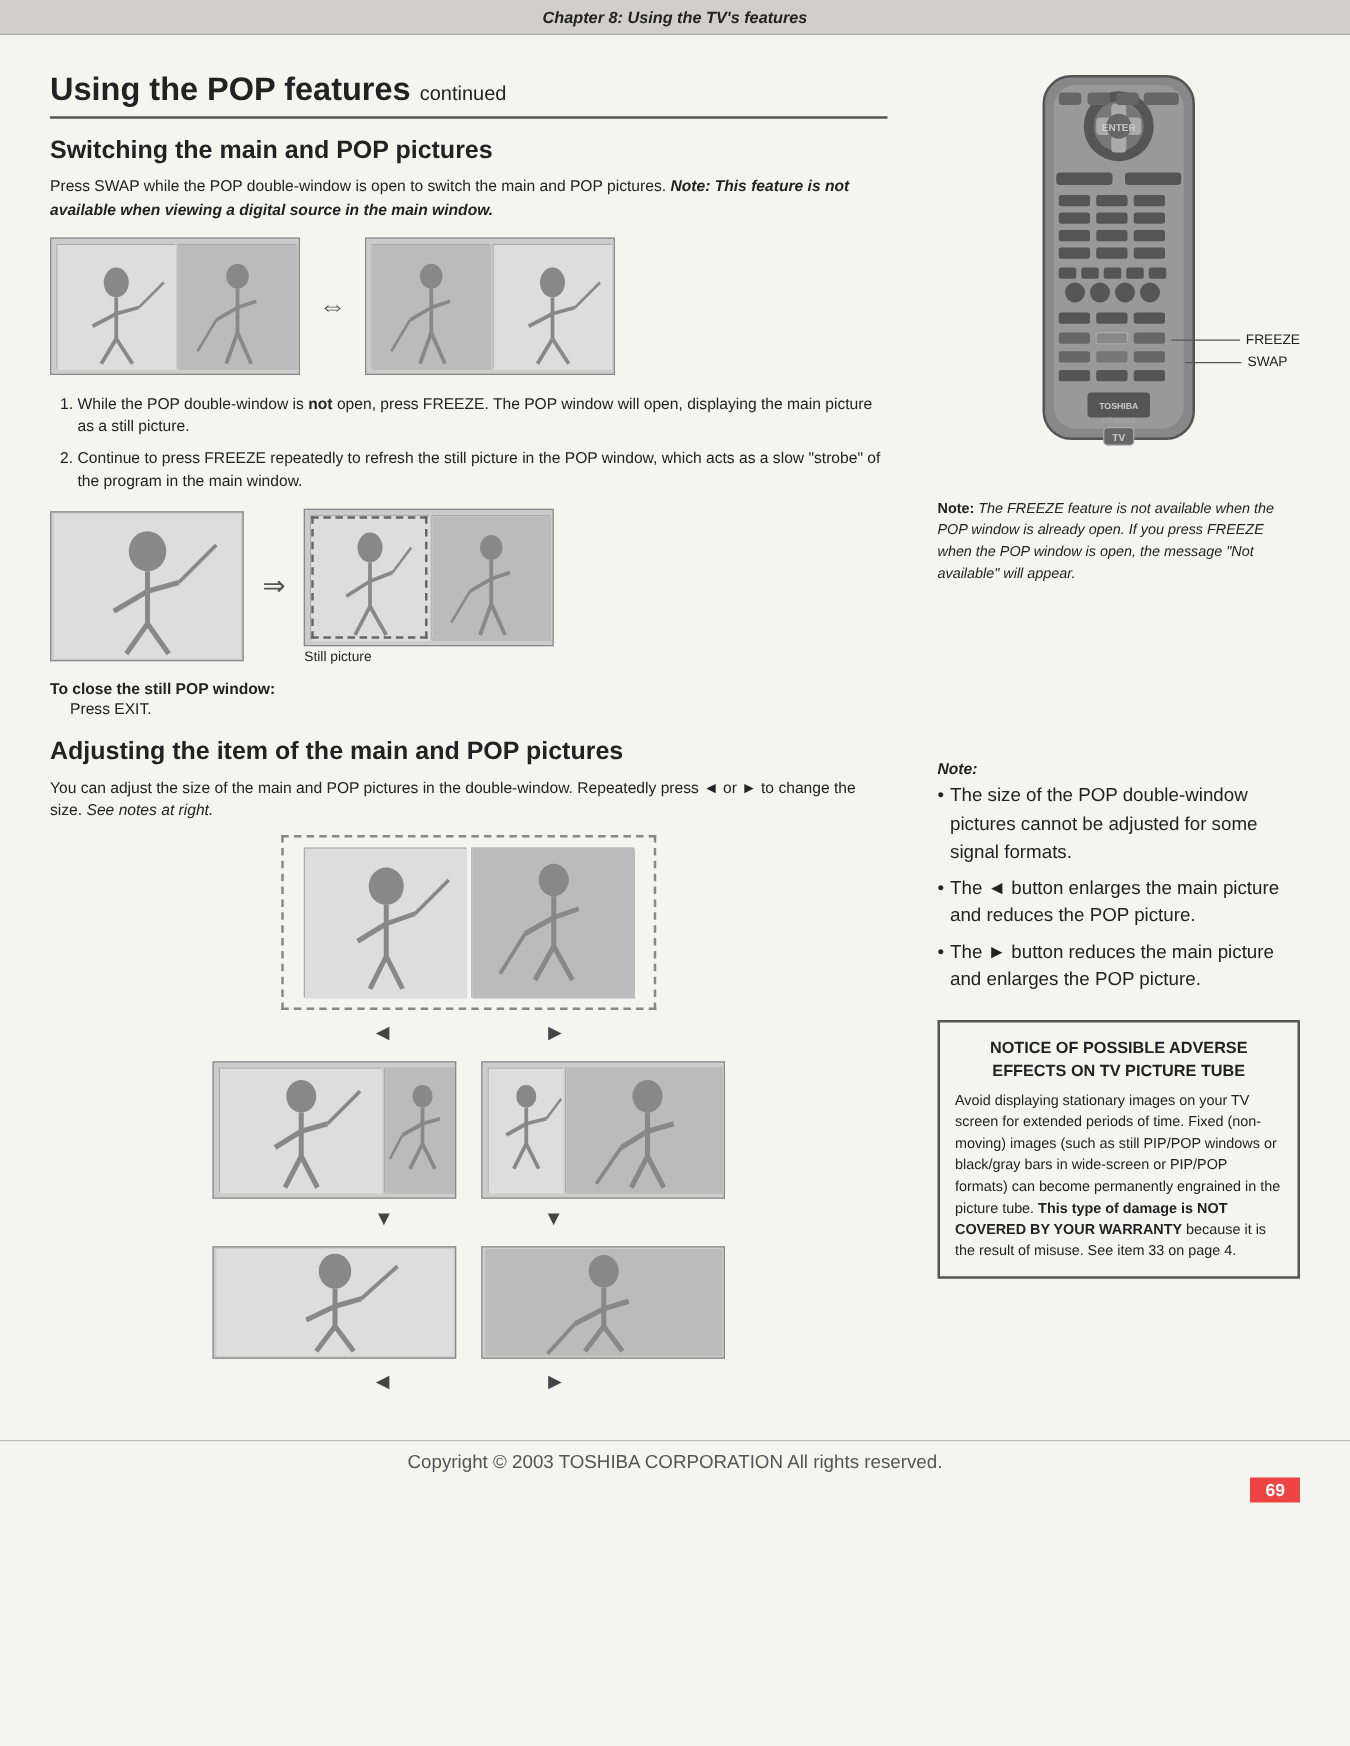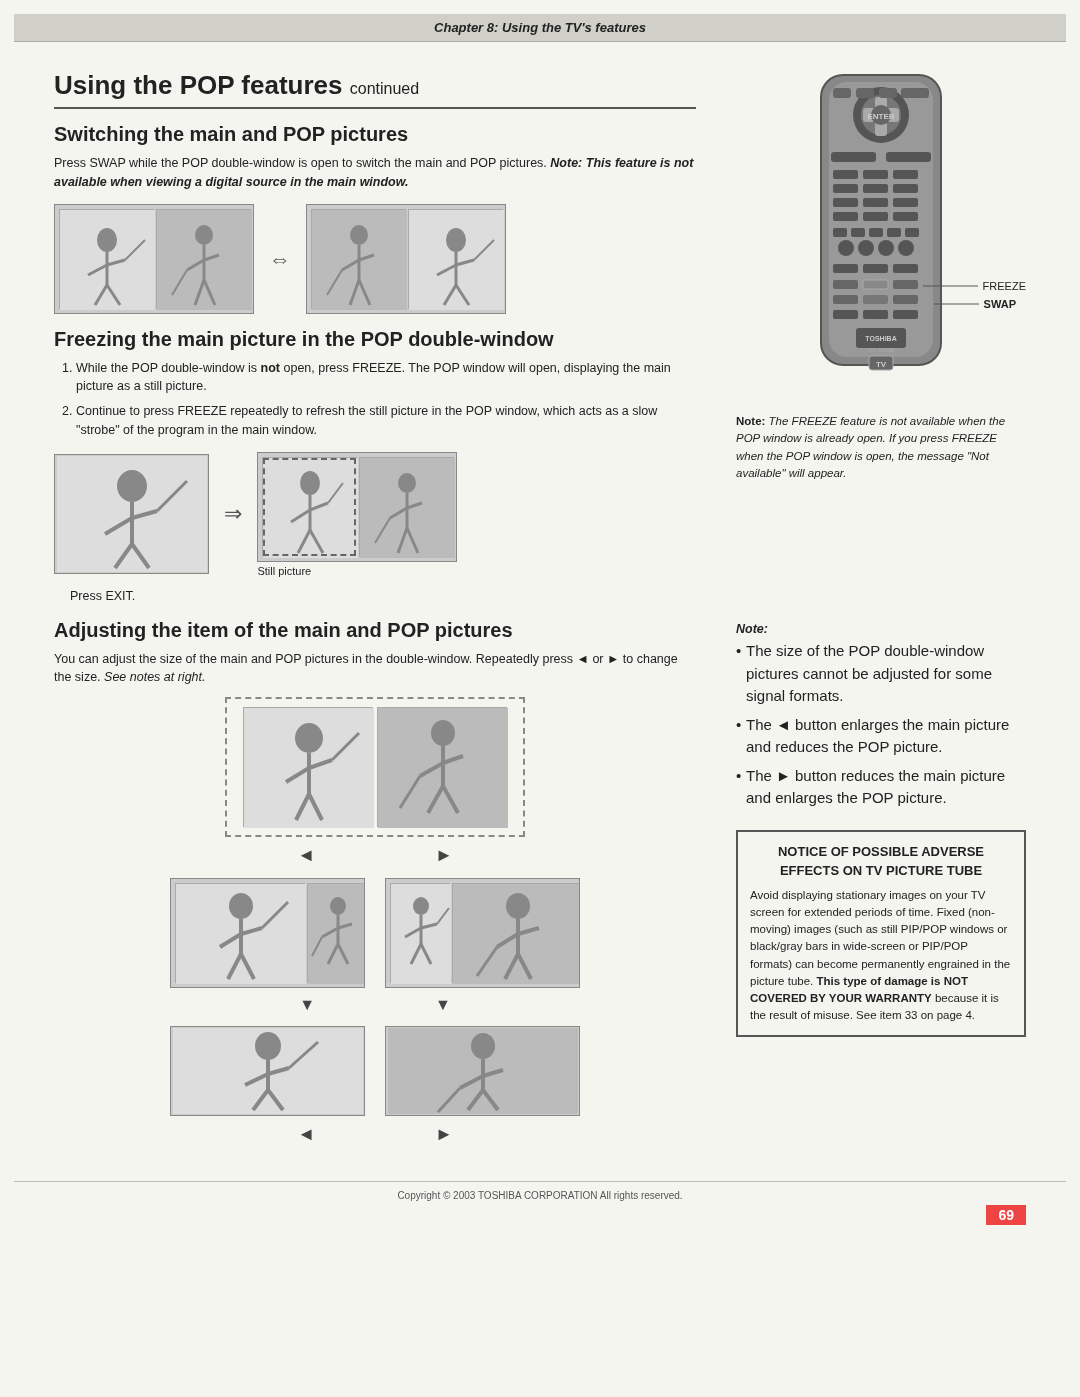--- a/index.html
+++ b/index.html
@@ -9,21 +9,21 @@
       background: #f5f5f0;
       color: #222;
       width: 1080px;
       min-height: 1397px;
     }
     .page {
       width: 1080px;
       min-height: 1397px;
       background: #f5f5f0;
       position: relative;
-      padding: 14px;
+      padding: 0;
     }
     
     .top-bar {
       background: #d0d0c8;
       text-align: center;
       padding: 6px 0;
       font-style: italic;
       font-weight: bold;
       font-size: 13px;
       border-bottom: 1px solid #aaa;
@@ -187,21 +187,21 @@
     }
     
     .still-label {
       font-size: 11px;
       text-align: center;
       margin-top: 3px;
     }
     
     .footer {
       text-align: center;
-      font-size: 10px;
+      font-size: 15px;
       color: #555;
       border-top: 1px solid #bbb;
       padding: 8px 0 4px 0;
       margin-top: 20px;
     }
     .page-num-bar {
       display: flex;
       justify-content: flex-end;
       padding-right: 40px;
       padding-bottom: 6px;
@@ -319,21 +319,20 @@
                   <line x1="47" y1="75" x2="60" y2="95" stroke="#888" stroke-width="3"></line>
                   <line x1="65" y1="50" x2="85" y2="30" stroke="#888" stroke-width="2"></line>
                 </svg>
               </div>
             </div>
           </div>
         </div>
       </div>
 
       <div style="margin-top:14px;">
-        <div class="section-heading">Freezing the main picture in the POP double-window</div>
         <ol class="steps">
           <li>
             While the POP double-window is <b>not</b> open, press FREEZE. The POP window will open, displaying the main picture as a still picture.
           </li>
           <li>
             Continue to press FREEZE repeatedly to refresh the still picture in the POP window, which acts as a slow "strobe" of the program in the main window.
           </li>
         </ol>
 
         <div class="img-row">
@@ -381,20 +380,21 @@
                     <line x1="47" y1="70" x2="58" y2="95" stroke="#888" stroke-width="3"></line>
                     <line x1="30" y1="60" x2="15" y2="85" stroke="#888" stroke-width="2"></line>
                   </svg>
                 </div>
               </div>
             </div>
             <div class="still-label">Still picture</div>
           </div>
         </div>
 
+        <div class="to-close-label">To close the still POP window:</div>
         <div class="press-exit">Press EXIT.</div>
       </div>
 
       <div class="size-section">
         <div class="section-heading">Adjusting the item of the main and POP pictures</div>
         <p class="body-text">
           <span>You can adjust the size of the main and POP pictures in the double-window. Repeatedly press ◄ or ► to change the size.</span>
           <i>See notes at right.</i>
         </p>
 
@@ -638,21 +638,21 @@
             <text x="80" y="297" text-anchor="middle" fill="#ccc" font-size="8" font-weight="bold">TV</text>
           </svg>
           
           <div style="position:absolute;right:-65px;top:210px;display:flex;align-items:center;">
             <svg width="60" height="10" viewBox="0 0 60 10">
                 <line x1="0" y1="5" x2="55" y2="5" stroke="#555" stroke-width="1"></line>
               </svg>
             <span style="font-size:11px;white-space:nowrap;">FREEZE</span>
           </div>
           
-          <div style="position:absolute;right:-55px;top:228px;display:flex;align-items:center;font-weight:bold;">
+          <div style="position:absolute;right:-55px;top:228px;display:flex;align-items:center;">
             <svg width="50" height="10" viewBox="0 0 50 10">
                 <line x1="0" y1="5" x2="45" y2="5" stroke="#555" stroke-width="1"></line>
               </svg>
             <span style="font-size:11px;white-space:nowrap;">SWAP</span>
           </div>
         </div>
       </div>
 
       <div class="note-box" style="margin-top:20px;">
         <p>

